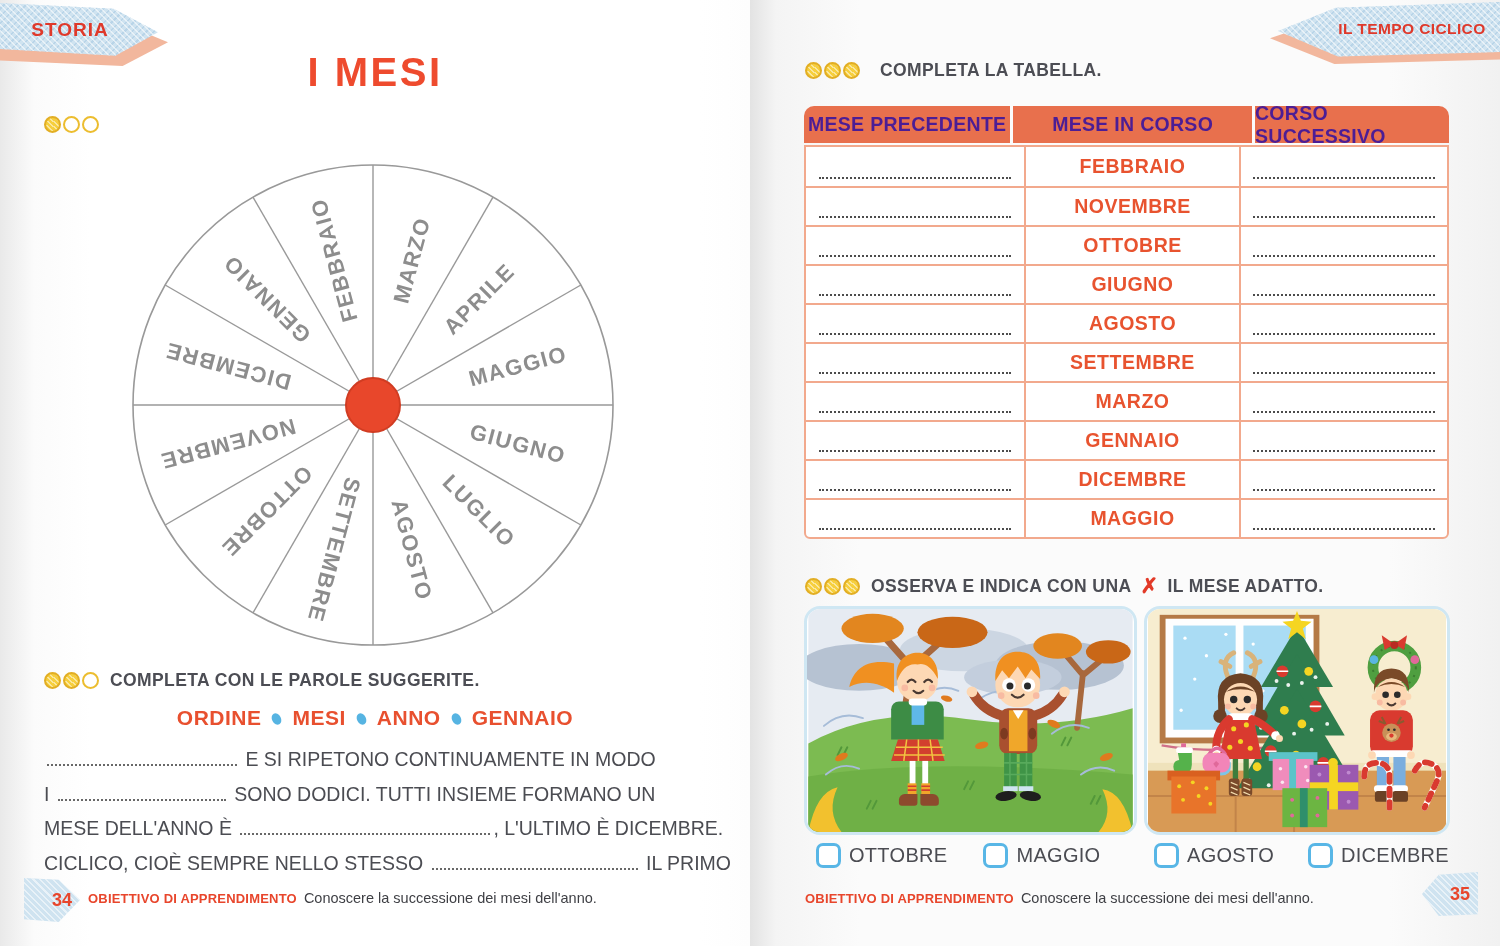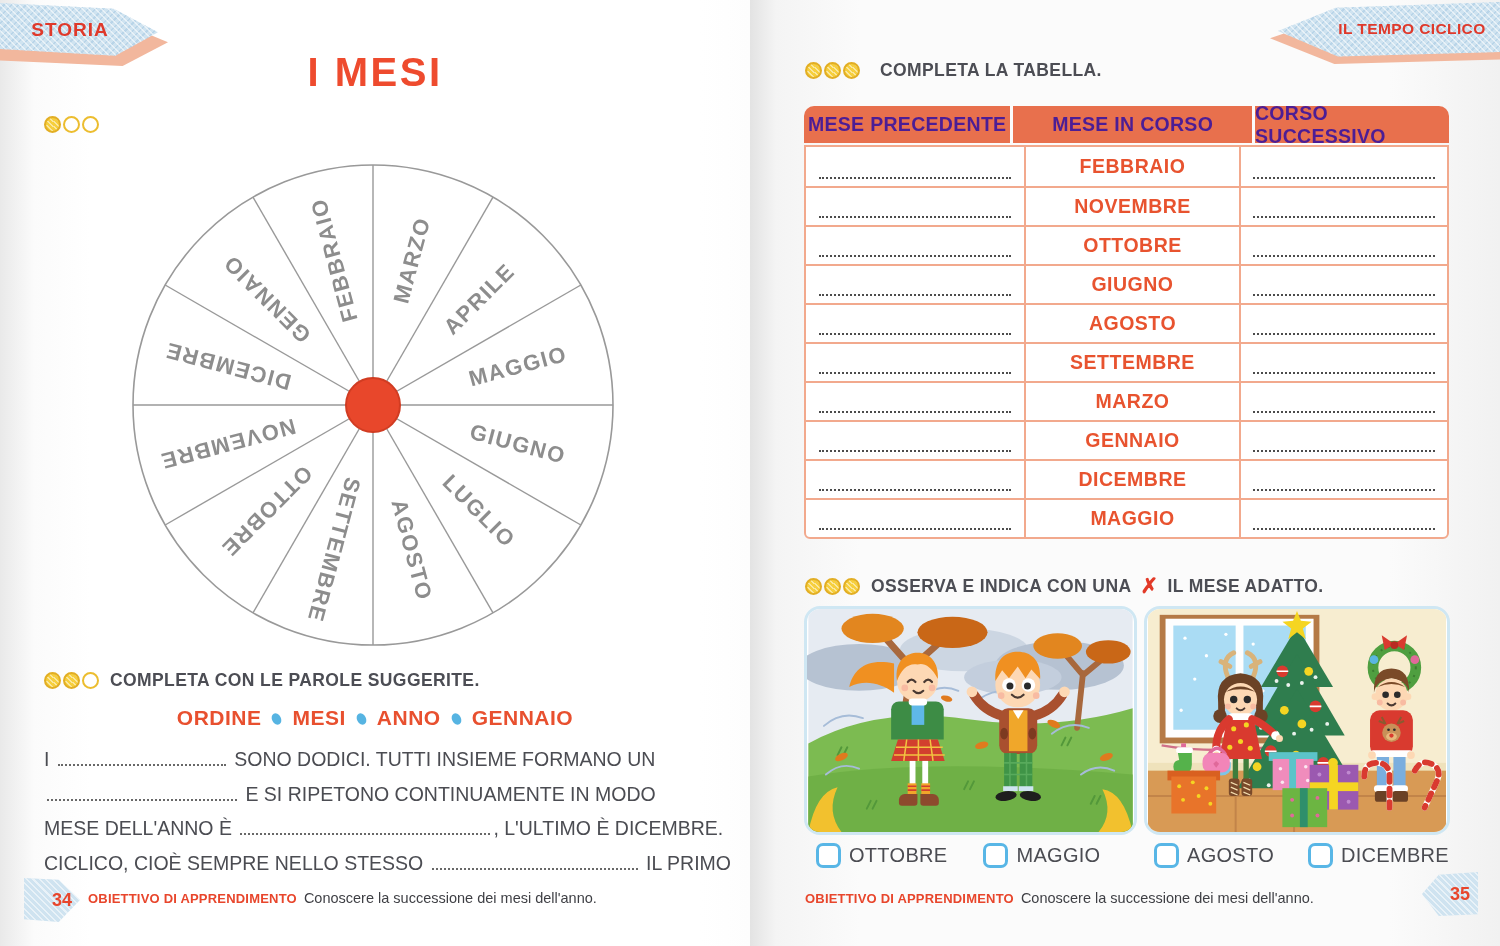--- a/index.html
+++ b/index.html
@@ -165,22 +165,22 @@
           <span class="coin filled"></span>
           <span class="coin filled"></span>
           <span class="coin"></span>
         </span>
       <span>COMPLETA CON LE PAROLE SUGGERITE.</span>
     </div>
 
     <div class="word-bank" id="word-bank"><span>ORDINE</span><span class="dot-sep"></span><span>MESI</span><span class="dot-sep"></span><span>ANNO</span><span class="dot-sep"></span><span>GENNAIO</span></div>
 
     <div class="fill-par" id="fill-par">
+        <div class="fill-line"><span class="blank" style="width: 190px;"></span><span> E SI RIPETONO CONTINUAMENTE IN MODO</span></div>
         <div class="fill-line"><span>I </span><span class="blank" style="width: 168px;"></span><span> SONO DODICI. TUTTI INSIEME FORMANO UN</span></div>
-        <div class="fill-line"><span class="blank" style="width: 190px;"></span><span> E SI RIPETONO CONTINUAMENTE IN MODO</span></div>
         <div class="fill-line"><span>MESE DELL'ANNO È </span><span class="blank" style="width: 250px;"></span><span>, L'ULTIMO È DICEMBRE.</span></div>
         <div class="fill-line"><span>CICLICO, CIOÈ SEMPRE NELLO STESSO </span><span class="blank" style="width: 206px;"></span><span> IL PRIMO</span></div>
       </div>
 
     <div class="pagenum pagenum-left">
       <span>34</span>
     </div>
     <div class="footer-line footer-left-line">
       <span class="footer-label">OBIETTIVO DI APPRENDIMENTO</span>
       <span class="footer-text">Conoscere la successione dei mesi dell'anno.</span>

